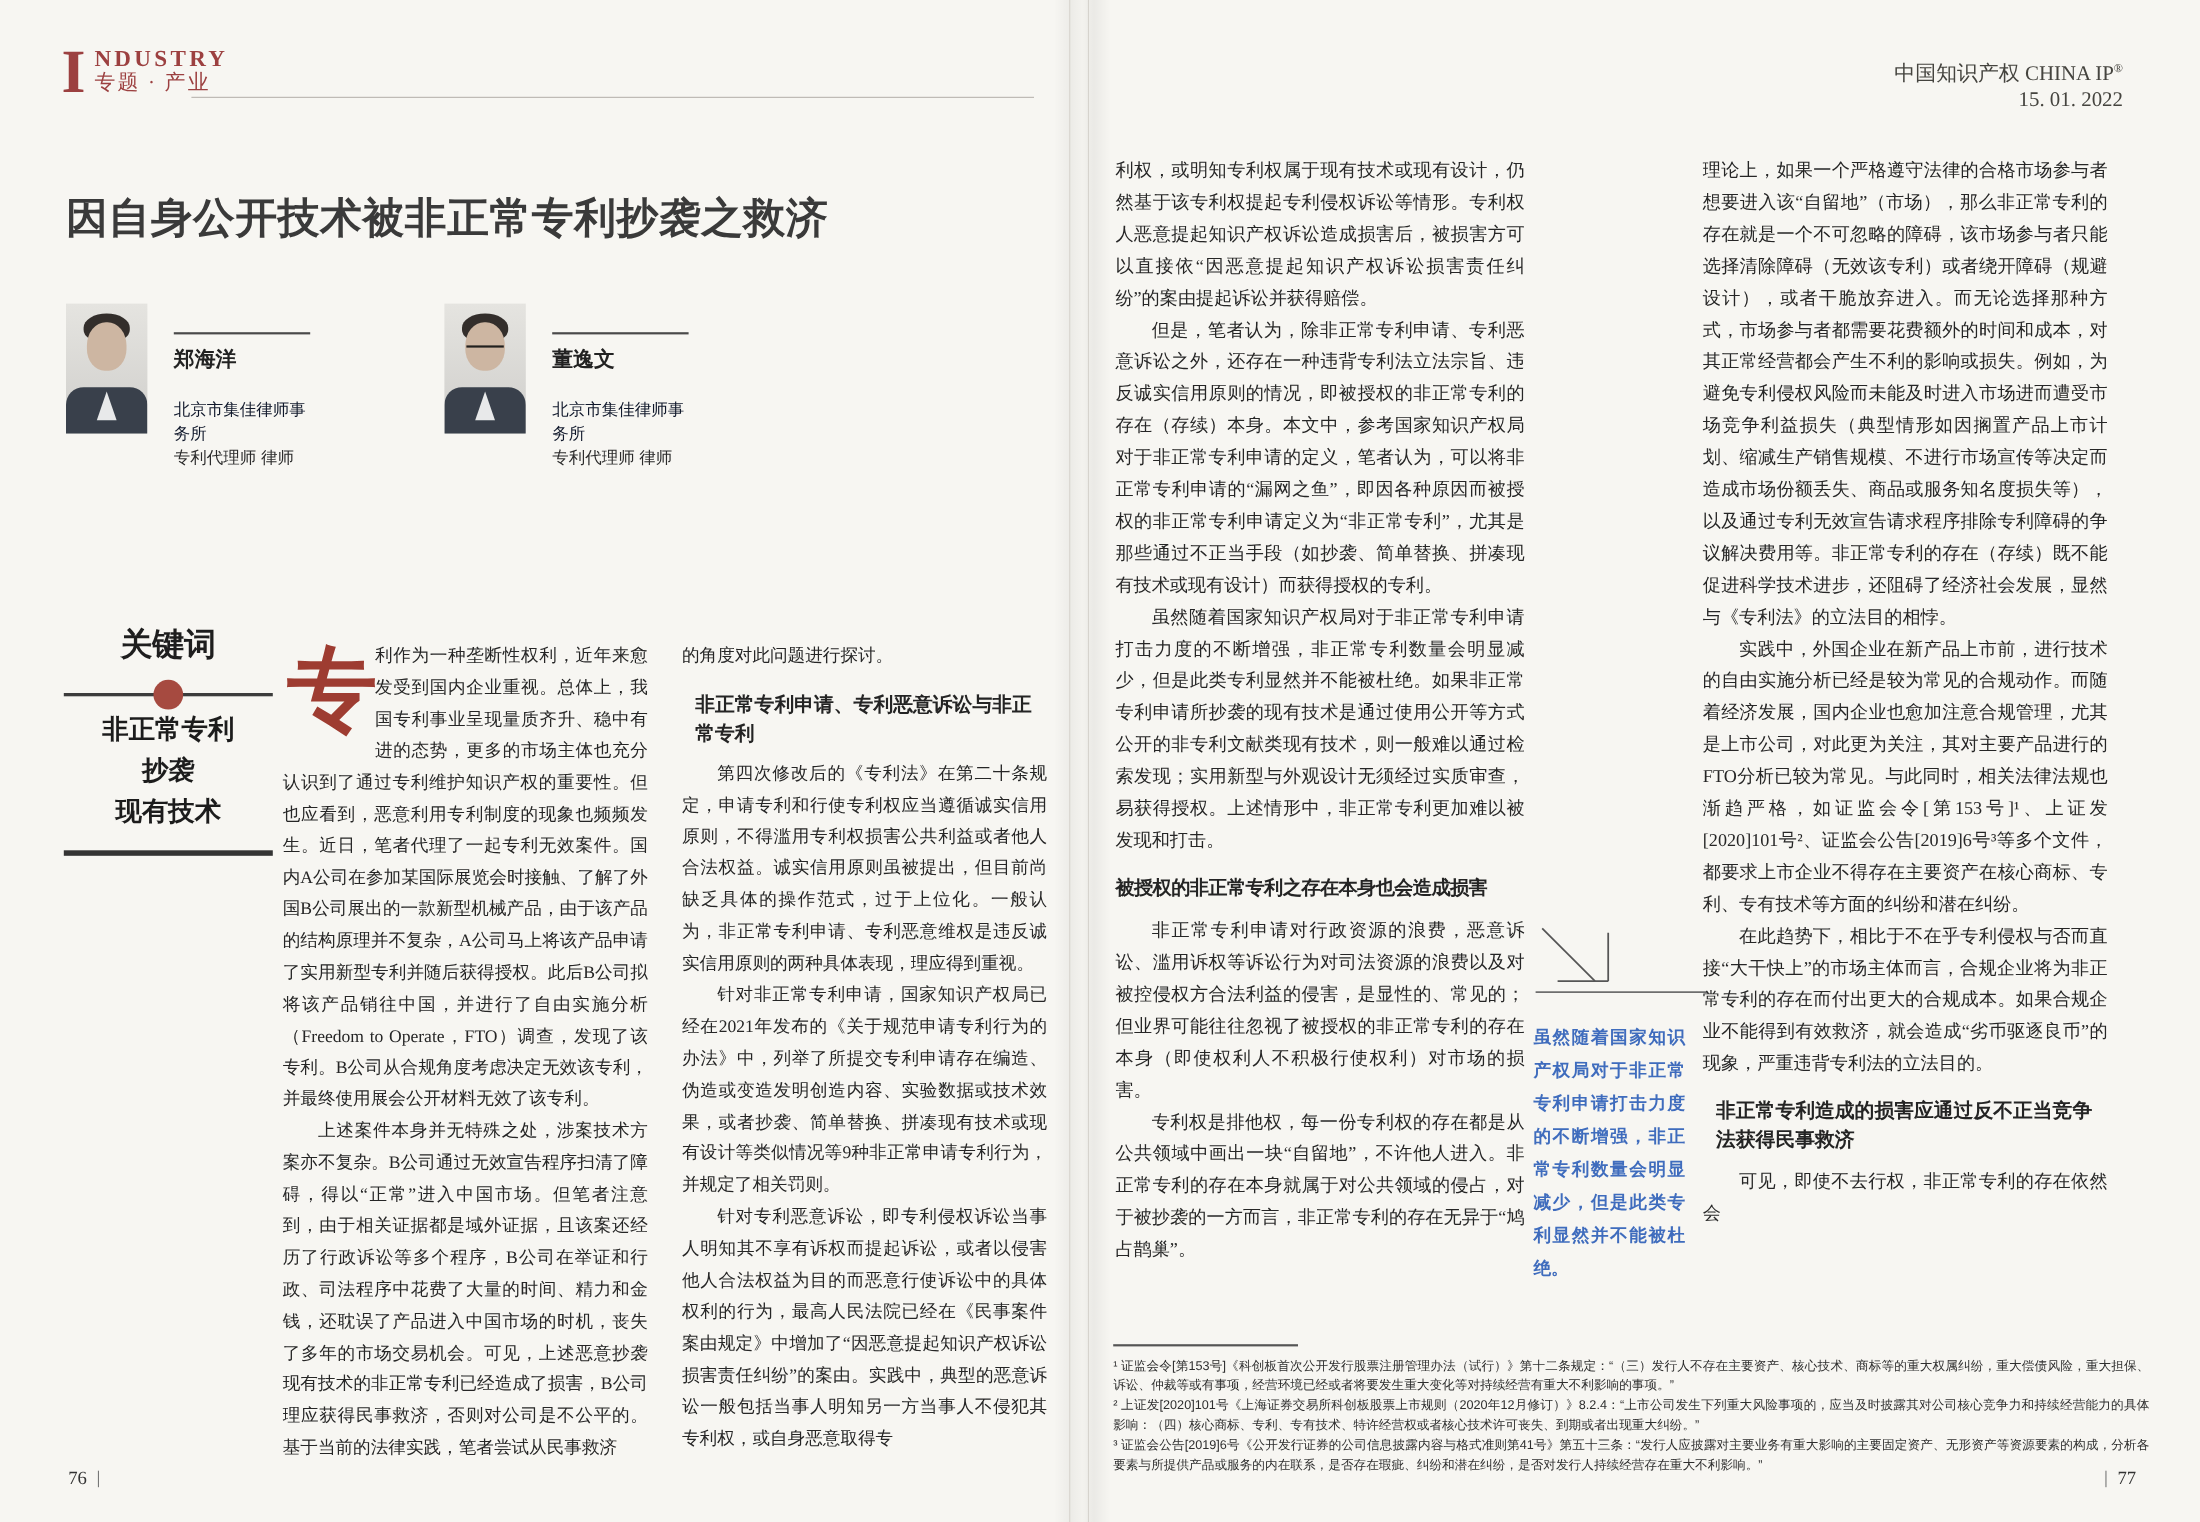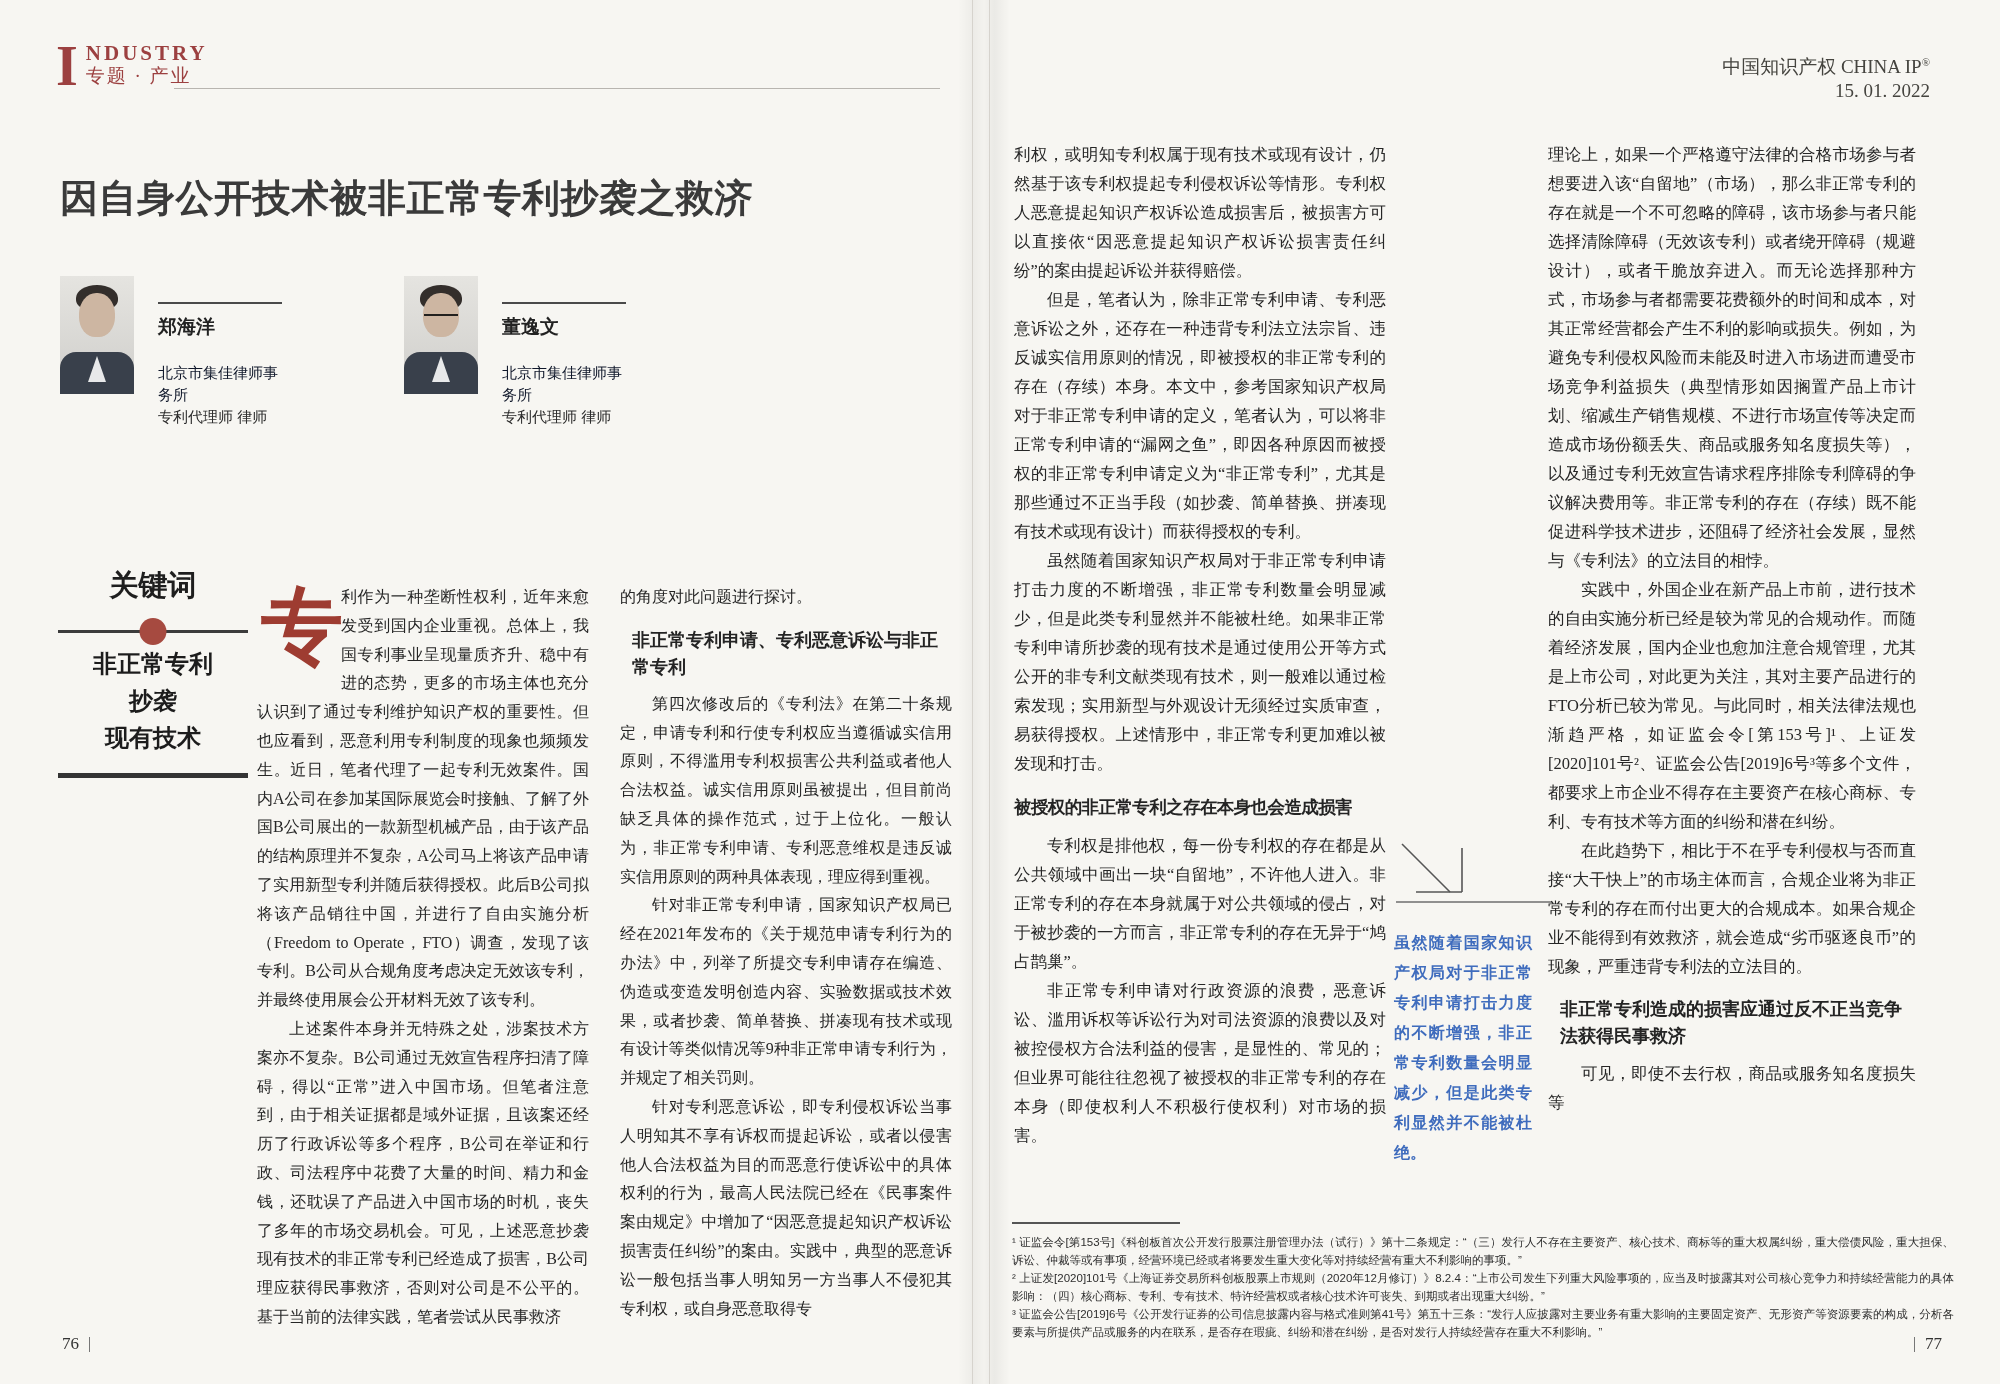--- a/index.html
+++ b/index.html
@@ -150,40 +150,40 @@
     <p class="indent">第四次修改后的《专利法》在第二十条规定，申请专利和行使专利权应当遵循诚实信用原则，不得滥用专利权损害公共利益或者他人合法权益。诚实信用原则虽被提出，但目前尚缺乏具体的操作范式，过于上位化。一般认为，非正常专利申请、专利恶意维权是违反诚实信用原则的两种具体表现，理应得到重视。</p>
     <p class="indent">针对非正常专利申请，国家知识产权局已经在2021年发布的《关于规范申请专利行为的办法》中，列举了所提交专利申请存在编造、伪造或变造发明创造内容、实验数据或技术效果，或者抄袭、简单替换、拼凑现有技术或现有设计等类似情况等9种非正常申请专利行为，并规定了相关罚则。</p>
     <p class="indent">针对专利恶意诉讼，即专利侵权诉讼当事人明知其不享有诉权而提起诉讼，或者以侵害他人合法权益为目的而恶意行使诉讼中的具体权利的行为，最高人民法院已经在《民事案件案由规定》中增加了“因恶意提起知识产权诉讼损害责任纠纷”的案由。实践中，典型的恶意诉讼一般包括当事人明知另一方当事人不侵犯其专利权，或自身恶意取得专</p>
   </div>
 
   <div class="bodycol rc" style="left:1014px;top:140px;width:372px;">
     <p>利权，或明知专利权属于现有技术或现有设计，仍然基于该专利权提起专利侵权诉讼等情形。专利权人恶意提起知识产权诉讼造成损害后，被损害方可以直接依“因恶意提起知识产权诉讼损害责任纠纷”的案由提起诉讼并获得赔偿。</p>
     <p class="indent">但是，笔者认为，除非正常专利申请、专利恶意诉讼之外，还存在一种违背专利法立法宗旨、违反诚实信用原则的情况，即被授权的非正常专利的存在（存续）本身。本文中，参考国家知识产权局对于非正常专利申请的定义，笔者认为，可以将非正常专利申请的“漏网之鱼”，即因各种原因而被授权的非正常专利申请定义为“非正常专利”，尤其是那些通过不正当手段（如抄袭、简单替换、拼凑现有技术或现有设计）而获得授权的专利。</p>
     <p class="indent">虽然随着国家知识产权局对于非正常专利申请打击力度的不断增强，非正常专利数量会明显减少，但是此类专利显然并不能被杜绝。如果非正常专利申请所抄袭的现有技术是通过使用公开等方式公开的非专利文献类现有技术，则一般难以通过检索发现；实用新型与外观设计无须经过实质审查，易获得授权。上述情形中，非正常专利更加难以被发现和打击。</p>
     <h2 class="sechead single">被授权的非正常专利之存在本身也会造成损害</h2>
+    <p class="indent">非正常专利申请对行政资源的浪费，恶意诉讼、滥用诉权等诉讼行为对司法资源的浪费以及对被控侵权方合法利益的侵害，是显性的、常见的；但业界可能往往忽视了被授权的非正常专利的存在本身（即使权利人不积极行使权利）对市场的损害。</p>
     <p class="indent">专利权是排他权，每一份专利权的存在都是从公共领域中画出一块“自留地”，不许他人进入。非正常专利的存在本身就属于对公共领域的侵占，对于被抄袭的一方而言，非正常专利的存在无异于“鸠占鹊巢”。</p>
-    <p class="indent">非正常专利申请对行政资源的浪费，恶意诉讼、滥用诉权等诉讼行为对司法资源的浪费以及对被控侵权方合法利益的侵害，是显性的、常见的；但业界可能往往忽视了被授权的非正常专利的存在本身（即使权利人不积极行使权利）对市场的损害。</p>
   </div>
 
   <div class="pq">
     <svg width="160" height="64" viewBox="0 0 160 64">
       <line x1="8" y1="2" x2="56" y2="50" stroke="#565656" stroke-width="1.6"></line>
       <line x1="68" y1="6" x2="68" y2="50" stroke="#565656" stroke-width="1.6"></line>
       <line x1="22" y1="50" x2="68" y2="50" stroke="#565656" stroke-width="1.6"></line>
       <line x1="2" y1="60" x2="158" y2="60" stroke="#6e6e6e" stroke-width="1.6"></line>
     </svg>
     <div class="pq-text">虽然随着国家知识产权局对于非正常专利申请打击力度的不断增强，非正常专利数量会明显减少，但是此类专利显然并不能被杜绝。</div>
   </div>
 
   <div class="bodycol rc" style="left:1548px;top:140px;width:368px;">
     <p>理论上，如果一个严格遵守法律的合格市场参与者想要进入该“自留地”（市场），那么非正常专利的存在就是一个不可忽略的障碍，该市场参与者只能选择清除障碍（无效该专利）或者绕开障碍（规避设计），或者干脆放弃进入。而无论选择那种方式，市场参与者都需要花费额外的时间和成本，对其正常经营都会产生不利的影响或损失。例如，为避免专利侵权风险而未能及时进入市场进而遭受市场竞争利益损失（典型情形如因搁置产品上市计划、缩减生产销售规模、不进行市场宣传等决定而造成市场份额丢失、商品或服务知名度损失等），以及通过专利无效宣告请求程序排除专利障碍的争议解决费用等。非正常专利的存在（存续）既不能促进科学技术进步，还阻碍了经济社会发展，显然与《专利法》的立法目的相悖。</p>
     <p class="indent">实践中，外国企业在新产品上市前，进行技术的自由实施分析已经是较为常见的合规动作。而随着经济发展，国内企业也愈加注意合规管理，尤其是上市公司，对此更为关注，其对主要产品进行的FTO分析已较为常见。与此同时，相关法律法规也渐趋严格，如证监会令[第153号]¹、上证发[2020]101号²、证监会公告[2019]6号³等多个文件，都要求上市企业不得存在主要资产在核心商标、专利、专有技术等方面的纠纷和潜在纠纷。</p>
     <p class="indent">在此趋势下，相比于不在乎专利侵权与否而直接“大干快上”的市场主体而言，合规企业将为非正常专利的存在而付出更大的合规成本。如果合规企业不能得到有效救济，就会造成“劣币驱逐良币”的现象，严重违背专利法的立法目的。</p>
     <h2 class="sechead">非正常专利造成的损害应通过反不正当竞争法获得民事救济</h2>
-    <p class="indent">可见，即使不去行权，商品或服务知名度损失等</p>
+    <p class="indent">可见，即使不去行权，非正常专利的存在依然会</p>
   </div>
 
   <div class="fn-rule"></div>
   <div class="footnotes">
     <p>¹ 证监会令[第153号]《科创板首次公开发行股票注册管理办法（试行）》第十二条规定：“（三）发行人不存在主要资产、核心技术、商标等的重大权属纠纷，重大偿债风险，重大担保、诉讼、仲裁等或有事项，经营环境已经或者将要发生重大变化等对持续经营有重大不利影响的事项。”</p>
     <p>² 上证发[2020]101号《上海证券交易所科创板股票上市规则（2020年12月修订）》8.2.4：“上市公司发生下列重大风险事项的，应当及时披露其对公司核心竞争力和持续经营能力的具体影响：（四）核心商标、专利、专有技术、特许经营权或者核心技术许可丧失、到期或者出现重大纠纷。”</p>
     <p>³ 证监会公告[2019]6号《公开发行证券的公司信息披露内容与格式准则第41号》第五十三条：“发行人应披露对主要业务有重大影响的主要固定资产、无形资产等资源要素的构成，分析各要素与所提供产品或服务的内在联系，是否存在瑕疵、纠纷和潜在纠纷，是否对发行人持续经营存在重大不利影响。”</p>
   </div>
 
   <div class="pagenum pn-left">

